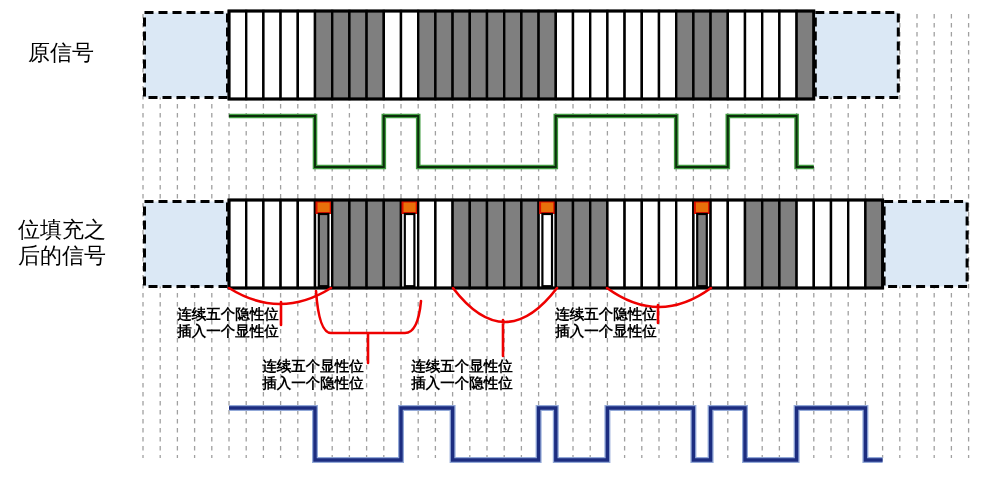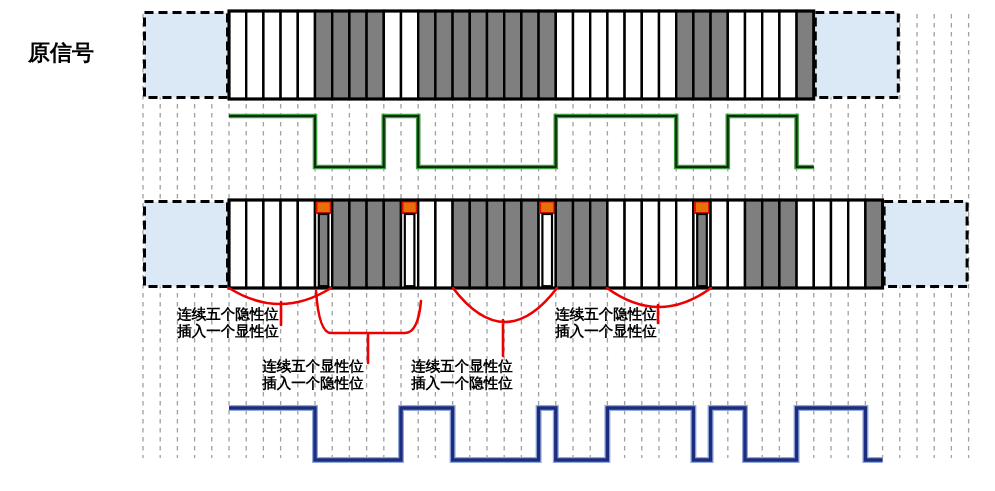--- a/index.html
+++ b/index.html
@@ -2,21 +2,21 @@
 <html><head>
 <meta charset="utf-8">
 <style>
   html,body { margin:0; padding:0; background:#fff; }
   #canvas {
     position:relative; width:995px; height:491px; background:#ffffff;
     overflow:hidden; font-family:"DejaVu Sans","Liberation Sans",sans-serif;
   }
   #diagram-svg { position:absolute; left:0; top:0; }
   .row-label {
-    position:absolute; font-size:22px; font-weight:bold; color:#000;
+    position:absolute; font-size:22px; font-weight:normal; color:#000;
     line-height:26px; white-space:nowrap;
   }
   #row1-label { left:28px; top:40px; }
   #row2-label { left:18px; top:217px; }
   .ann {
     position:absolute; transform:translateX(-50%); text-align:left;
     font-size:14.5px; font-weight:bold; color:#000; line-height:16.5px;
     white-space:nowrap;
   }
 </style>
@@ -165,20 +165,24 @@
       <path d="M 229 408 H 315.0 V 460 H 332.2 V 460 H 401.0 V 408 H 418.2 V 408 H 452.6 V 460 H 538.6 V 408 H 555.8 V 460 H 607.4 V 408 H 693.4 V 460 H 710.6 V 408 H 745.0 V 460 H 796.6 V 408 H 865.4 V 460 H 882.6" fill="none" stroke="#93a9d8" stroke-width="6"></path>
       <path d="M 229 408 H 315.0 V 460 H 332.2 V 460 H 401.0 V 408 H 418.2 V 408 H 452.6 V 460 H 538.6 V 408 H 555.8 V 460 H 607.4 V 408 H 693.4 V 460 H 710.6 V 408 H 745.0 V 460 H 796.6 V 408 H 865.4 V 460 H 882.6" fill="none" stroke="#1c2d80" stroke-width="3.4"></path>
       <path d="M 229 288 Q 280 320 331 288 M 281 302 L 281 325" fill="none" stroke="#ee0000" stroke-width="2.6" stroke-linecap="round"></path>
       <path d="M 316 291 Q 319 333 331 333 L 405 333 Q 418 333 421 301 M 368 333 L 368 363" fill="none" stroke="#ee0000" stroke-width="2.6" stroke-linecap="round"></path>
       <path d="M 453 288 Q 505 356 557 288 M 503 320 L 503 356" fill="none" stroke="#ee0000" stroke-width="2.6" stroke-linecap="round"></path>
       <path d="M 607 288 Q 659 326 711 288 M 658 305 L 658 323" fill="none" stroke="#ee0000" stroke-width="2.6" stroke-linecap="round"></path>
     </svg>
 
   <div class="row-label" id="row1-label">原信号</div>
 
+  <div class="row-label" id="row2-label">
+    <div>位填充之</div>
+    <div>后的信号</div>
+  </div>
 
   <div class="ann" style="left: 228px; top: 306px;">
     <div>连续五个隐性位</div>
     <div>插入一个显性位</div>
   </div>
   <div class="ann" style="left: 313px; top: 358px;">
     <div>连续五个显性位</div>
     <div>插入一个隐性位</div>
   </div>
   <div class="ann" style="left: 462px; top: 358px;">

